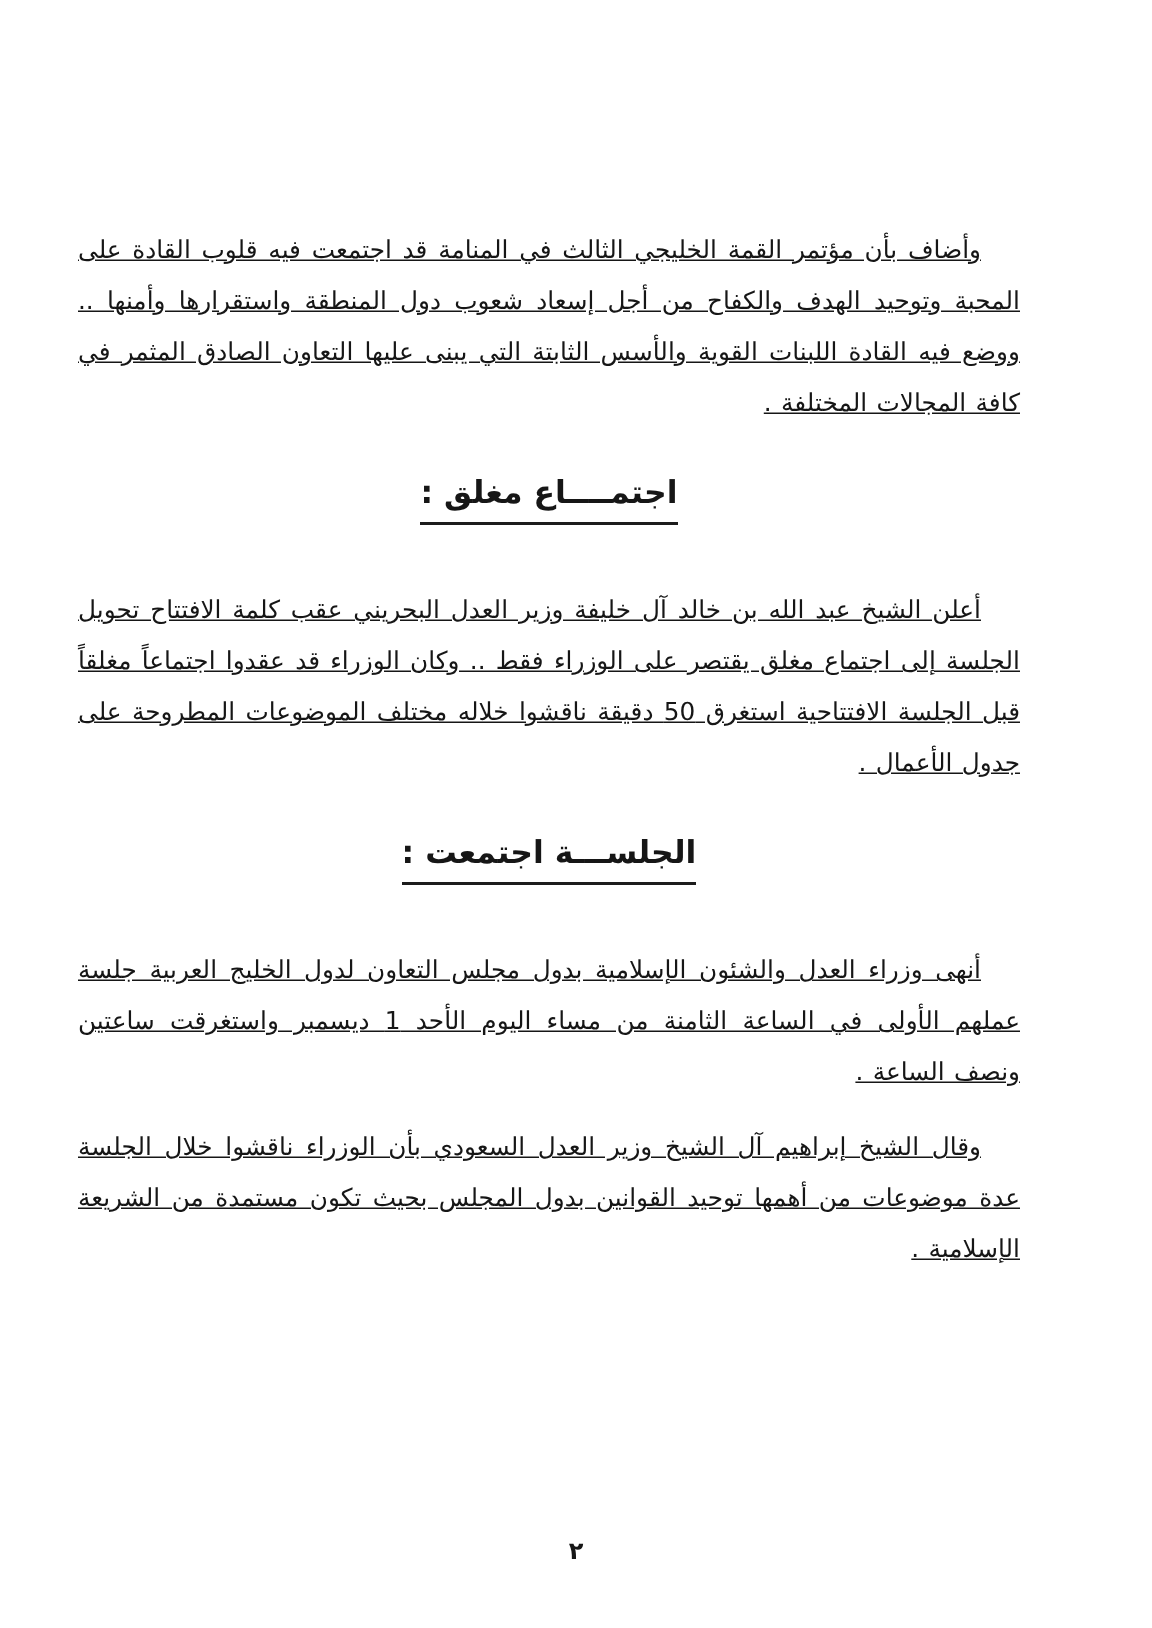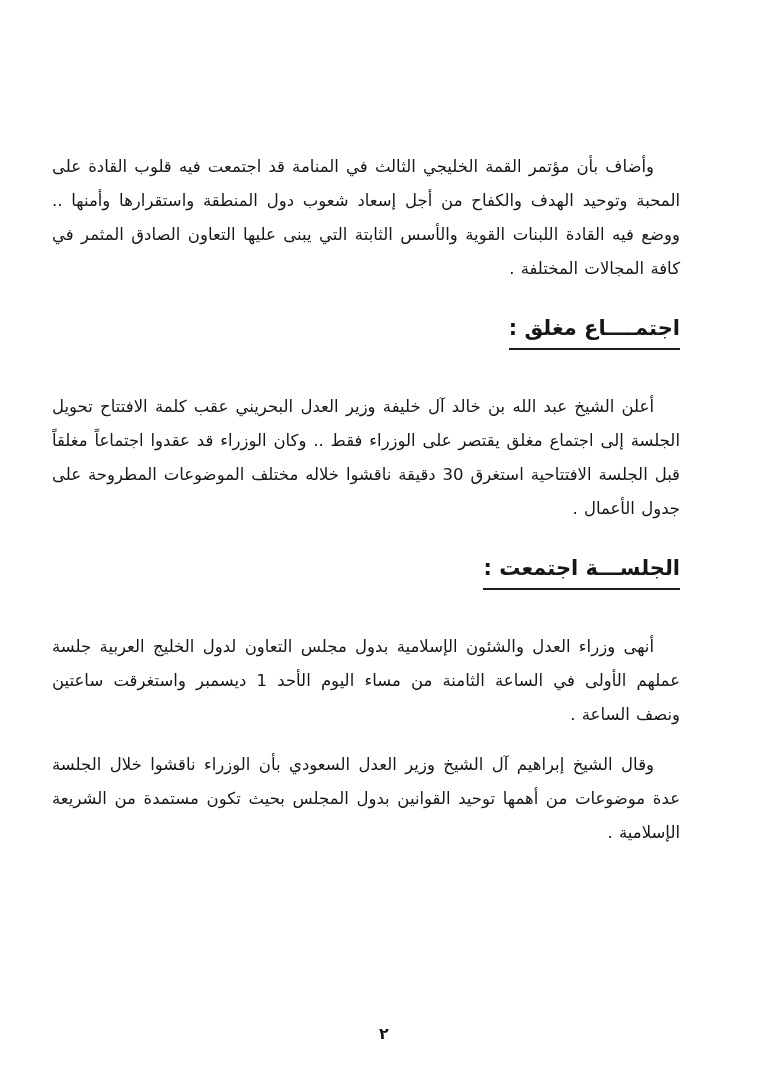--- a/index.html
+++ b/index.html
@@ -14,20 +14,21 @@
     margin: 0 auto;
     background: #ffffff;
     direction: rtl;
     font-family: "DejaVu Sans", sans-serif;
     color: #161616;
     overflow: hidden;
     box-sizing: border-box;
   }
   .content {
     padding: 150px 88px 0 52px;
+    text-decoration: underline;
   }
   p.body-par {
     font-size: 16.5px;
     line-height: 34px;
     text-align: justify;
     text-align-last: right;
     text-indent: 26px;
     margin: 0 0 30px 0;
     letter-spacing: 0.2px;
     word-spacing: 1px;
@@ -35,21 +36,21 @@
   p.body-par.tight {
     margin-bottom: 16px;
   }
   p.body-par.bold {
     font-weight: bold;
   }
   h2.section-heading {
     margin: 14px 0 40px 0;
     font-size: 21px;
     font-weight: bold;
-    text-align: right;
+    text-align: center;
     line-height: 1.2;
   }
   h2.section-heading .heading-text {
     display: inline-block;
     padding-bottom: 7px;
     border-bottom: 2px solid #1c1c1c;
   }
   .page-number {
     position: absolute;
     bottom: 42px;
@@ -66,21 +67,21 @@
 
 <div class="page">
   <div class="content">
 
     <p class="body-par">وأضاف بأن مؤتمر القمة الخليجي الثالث في المنامة قد اجتمعت فيه قلوب القادة على المحبة وتوحيد الهدف والكفاح من أجل إسعاد شعوب دول المنطقة واستقرارها وأمنها .. ووضع فيه القادة اللبنات القوية والأسس الثابتة التي يبنى عليها التعاون الصادق المثمر في كافة المجالات المختلفة .</p>
 
     <h2 class="section-heading">
       <span class="heading-text">اجتمــــاع مغلق :</span>
     </h2>
 
-    <p class="body-par">أعلن الشيخ عبد الله بن خالد آل خليفة وزير العدل البحريني عقب كلمة الافتتاح تحويل الجلسة إلى اجتماع مغلق يقتصر على الوزراء فقط .. وكان الوزراء قد عقدوا اجتماعاً مغلقاً قبل الجلسة الافتتاحية استغرق 30 دقيقة ناقشوا خلاله مختلف الموضوعات المطروحة على جدول الأعمال .</p>
+    <p class="body-par">أعلن الشيخ عبد الله بن خالد آل خليفة وزير العدل البحريني عقب كلمة الافتتاح تحويل الجلسة إلى اجتماع مغلق يقتصر على الوزراء فقط .. وكان الوزراء قد عقدوا اجتماعاً مغلقاً قبل الجلسة الافتتاحية استغرق 50 دقيقة ناقشوا خلاله مختلف الموضوعات المطروحة على جدول الأعمال .</p>
 
     <h2 class="section-heading">
       <span class="heading-text">الجلســـة اجتمعت :</span>
     </h2>
 
     <p class="body-par tight">أنهى وزراء العدل والشئون الإسلامية بدول مجلس التعاون لدول الخليج العربية جلسة عملهم الأولى في الساعة الثامنة من مساء اليوم الأحد 1 ديسمبر واستغرقت ساعتين ونصف الساعة .</p>
 
     <p class="body-par tight">وقال الشيخ إبراهيم آل الشيخ وزير العدل السعودي بأن الوزراء ناقشوا خلال الجلسة عدة موضوعات من أهمها توحيد القوانين بدول المجلس بحيث تكون مستمدة من الشريعة الإسلامية .</p>
 
 

